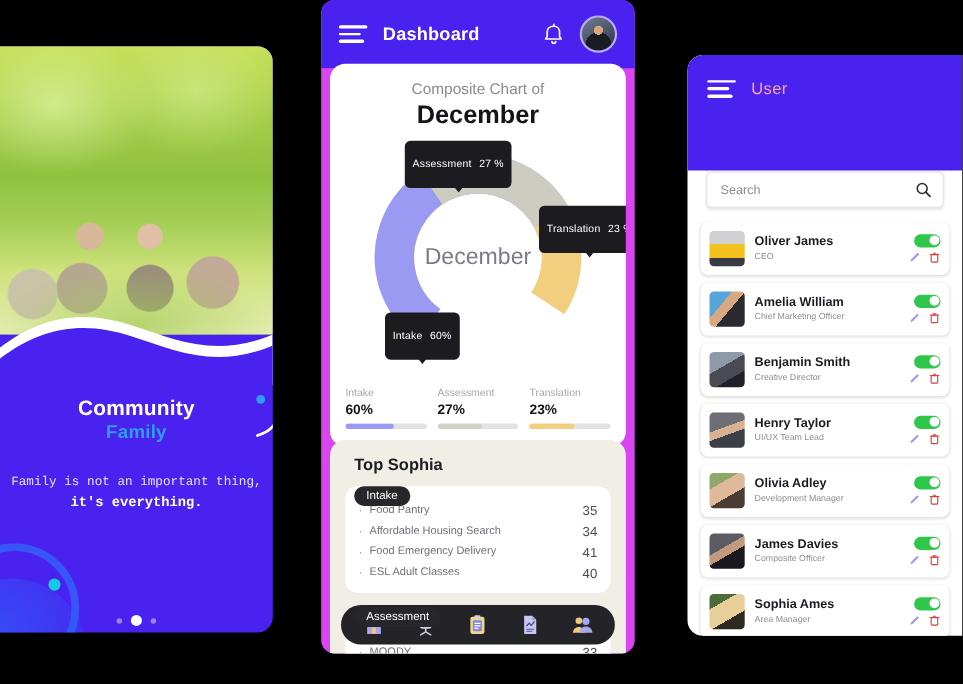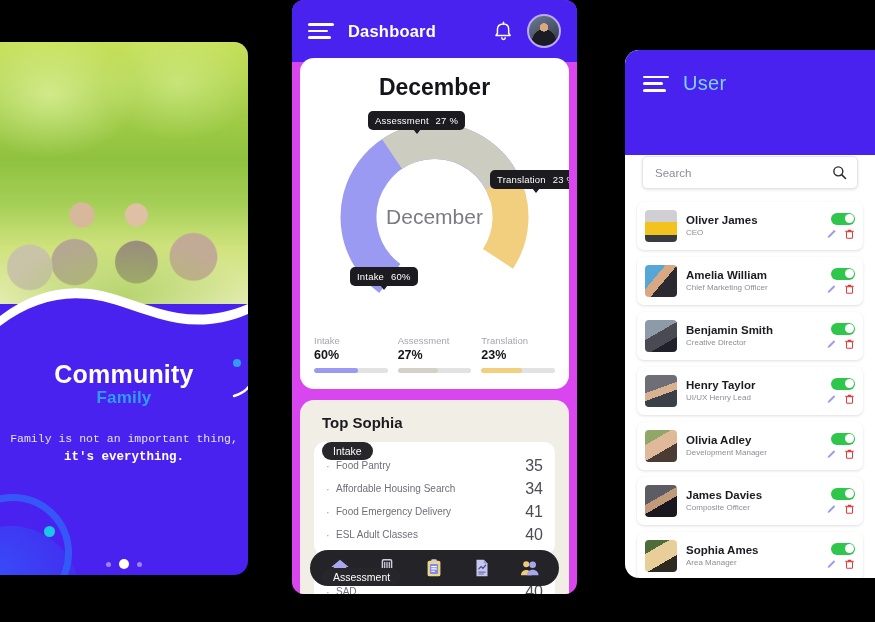--- a/index.html
+++ b/index.html
@@ -52,21 +52,21 @@
     position:absolute;left:-60px;top:222px;width:140px;height:140px;
     border-radius:50%;
     background:radial-gradient(circle at 40% 35%, rgba(40,110,255,.55), rgba(40,90,240,.18) 70%, transparent 78%);
   }
   .deco-dot{
     position:absolute;left:44px;top:222px;width:11px;height:11px;border-radius:50%;
     background:#17c8e8;
   }
   .brand{position:absolute;left:0;right:0;top:58px;text-align:center;}
   .brand-1{
-    font-size:25px;font-weight:bold;color:#ffffff;letter-spacing:.2px;
+    font-size:19px;font-weight:bold;color:#ffffff;letter-spacing:.2px;
     line-height:1;position:relative;display:inline-block;
   }
   .brand-2{
     display:block;font-size:17px;font-weight:bold;color:#2f9df4;
     margin-top:2px;letter-spacing:.2px;line-height:1;
   }
   .brand-swoosh{
     position:absolute;right:-14px;top:-6px;width:34px;height:46px;pointer-events:none;
   }
   .tagline{
@@ -116,21 +116,21 @@
   .chart-month{font-size:23px;font-weight:bold;color:#14141b;line-height:1.25;margin-top:1px;}
 
   .donut-wrap{position:relative;width:225px;height:222px;margin:4px auto 0;}
   .donut-wrap svg{display:block;}
   .donut-center{
     position:absolute;left:0;right:0;top:50%;transform:translateY(-50%);
     text-align:center;font-size:21px;color:#7b7b85;
   }
   .tip{
     position:absolute;background:#1c1c20;color:#fff;border-radius:5px;
-    font-size:9.5px;padding:4px 7px;white-space:nowrap;letter-spacing:.2px;
+    font-size:9.5px;padding:16px 7px;white-space:nowrap;letter-spacing:.2px;
   }
   .tip .v{margin-left:4px;}
   .tip::after{
     content:"";position:absolute;width:0;height:0;
     border-left:4px solid transparent;border-right:4px solid transparent;
   }
   .tip-assessment{left:46px;top:5px;}
   .tip-assessment::after{bottom:-4px;left:50%;margin-left:-4px;border-top:5px solid #1c1c20;}
   .tip-translation{left:168px;top:64px;}
   .tip-translation::after{bottom:-4px;left:50%;margin-left:-4px;border-top:5px solid #1c1c20;}
@@ -154,40 +154,40 @@
   .chip{
     position:absolute;left:8px;top:0;background:#26262b;color:#fff;
     font-size:10.5px;border-radius:11px;padding:3px 11px;z-index:2;
   }
   .entry-box{
     background:#fff;border-radius:11px;margin-top:11px;padding:12px 12px 9px;
   }
   .entry-row{display:flex;align-items:center;font-size:10px;color:#6f6f79;padding:2.5px 0;}
   .entry-bullet{width:10px;color:#9a9aa3;font-size:11px;}
   .entry-name{flex:1;}
-  .entry-num{color:#4c4c56;font-size:16px;}
+  .entry-num{color:#4c4c56;font-size:12px;}
 
   .bottom-nav{
     position:absolute;left:18px;bottom:8px;width:249px;height:36px;
     background:#242428;border-radius:18px;display:flex;align-items:center;
     justify-content:space-around;padding:0 6px;box-sizing:border-box;
   }
   .nav-ico{width:22px;height:22px;display:block;}
 
   
   .right-panel{
     position:absolute;left:625px;top:50px;width:250px;height:528px;
     background:#ffffff;border-radius:14px 0 0 14px;overflow:hidden;
   }
   .right-header{
     position:absolute;left:0;top:0;width:250px;height:105px;background:#4a22ef;
     border-radius:14px 0 0 0;
   }
   .right-head-row{display:flex;align-items:center;padding:22px 0 0 18px;}
-  .right-title{color:#7dd3fc;font-size:20px;margin-left:14px;letter-spacing:.3px;}
+  .right-title{color:#fca5a5;font-size:15px;margin-left:14px;letter-spacing:.3px;}
   .search-wrap{
     position:absolute;left:17px;top:106px;width:216px;height:33px;
     background:#fff;border-radius:5px;border:1px solid #e3e3ea;
     display:flex;align-items:center;padding:12px 10px;box-sizing:border-box;
     box-shadow:0 1px 3px rgba(0,0,0,.10);
   }
   .search-input{
     flex:1;border:0;outline:none;font-size:11.5px;color:#55555f;
     font-family:"Liberation Sans", sans-serif;background:transparent;
   }
@@ -267,20 +267,21 @@
           <path d="M11 3.2 C14.7 3.2 17 5.8 17 9.3 V14 l1.7 2.6 H2.3 L4 14 V9.3 C4 5.8 6.3 3.2 11 3.2 Z" fill="none" stroke="#ffffff" stroke-width="1.7" stroke-linejoin="round"></path>
           <path d="M11 1.2 v2" stroke="#ffffff" stroke-width="1.7" stroke-linecap="round"></path>
           <path d="M9 19.2 a2 2 0 0 0 4 0" fill="none" stroke="#ffffff" stroke-width="1.7" stroke-linecap="round"></path>
         </svg>
         <div class="avatar-hdr"></div>
       </div>
     </div>
 
     <div class="mid-card">
       <div class="chart-head">
+        <div class="chart-sub">Composite Chart of</div>
         <div class="chart-month">December</div>
       </div>
 
       <div class="donut-wrap">
         <svg width="225" height="222" viewBox="0 0 225 222" xmlns="http://www.w3.org/2000/svg">
           <g transform="translate(112.5,111)">
 
             <circle r="76" fill="none" stroke="#9a9af2" stroke-width="36" stroke-dasharray="286.5 477.5" transform="rotate(126)"></circle>
 
             <circle r="76" fill="none" stroke="#ccccc0" stroke-width="36" stroke-dasharray="128.9 477.5" transform="rotate(-124)"></circle>
@@ -486,21 +487,21 @@
               <path d="M2 3.6 h10 M5.5 2.2 h3" stroke="#e03a3a" stroke-width="1.3" stroke-linecap="round"></path>
             </svg>
           </div>
         </div>
       </div>
 
       <div class="user-row">
         <div class="u-avatar" style="background:linear-gradient(160deg,#6e6e76 0 42%,#d8b193 42% 60%,#3a3f48 60%);"></div>
         <div class="u-text">
           <div class="u-name">Henry Taylor</div>
-          <div class="u-role">UI/UX Henry Lead</div>
+          <div class="u-role">UI/UX Team Lead</div>
         </div>
         <div class="u-actions">
           <div class="toggle"></div>
           <div class="row-icons">
             <svg class="ico-pencil" viewBox="0 0 14 14">
               <path d="M2 12 L3 9.2 L10 2.2 L11.8 4 L4.8 11 Z" fill="#9d9bf0"></path>
             </svg>
             <svg class="ico-trash" viewBox="0 0 14 14">
               <rect x="3.2" y="4" width="7.6" height="8.4" rx="1.1" fill="none" stroke="#e03a3a" stroke-width="1.3"></rect>
               <path d="M2 3.6 h10 M5.5 2.2 h3" stroke="#e03a3a" stroke-width="1.3" stroke-linecap="round"></path>

